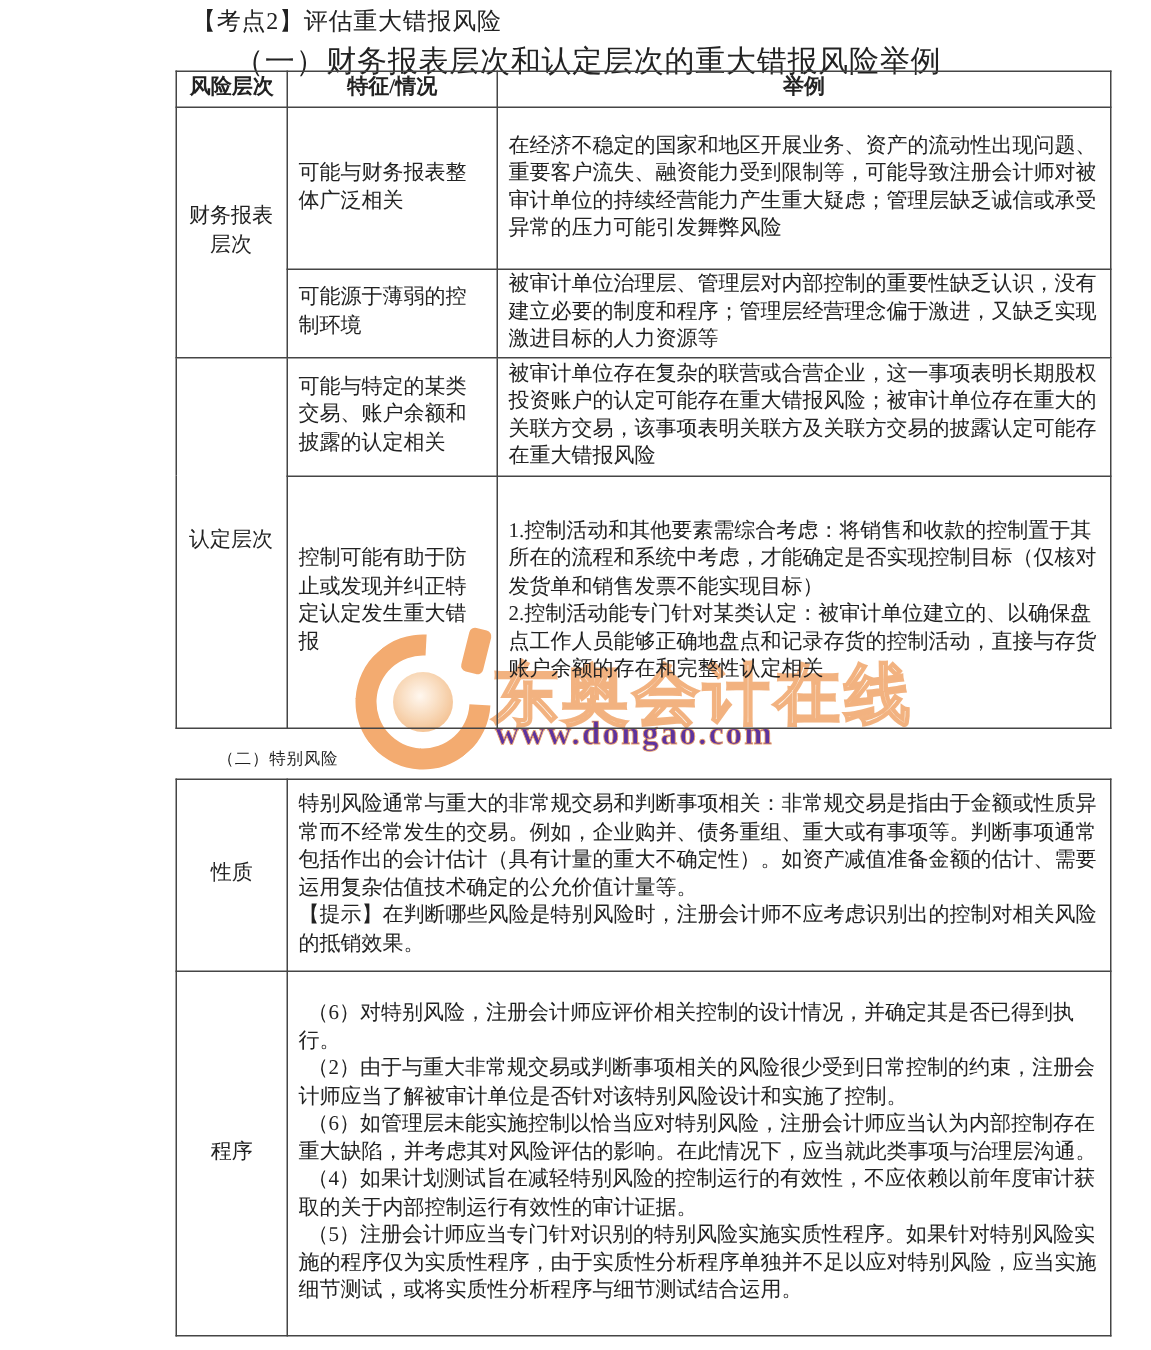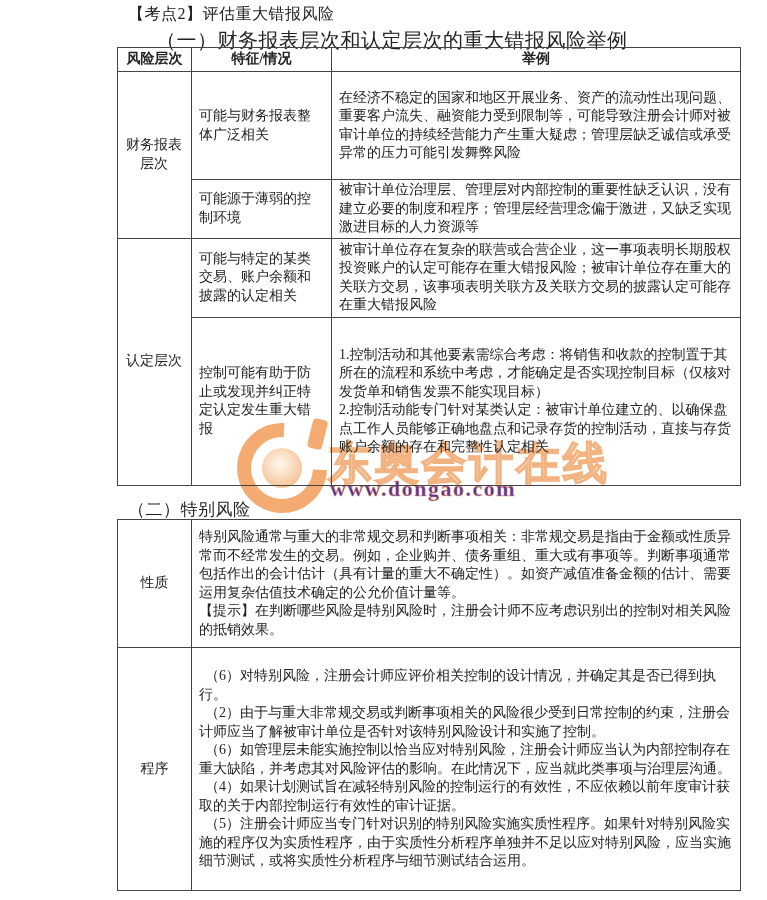--- a/index.html
+++ b/index.html
@@ -14,22 +14,22 @@
   
   .title{
     position:absolute;left:128px;top:4px;margin:0;
     font-size:16px;font-weight:normal;letter-spacing:.5px;
   }
   .subhead1{
     position:absolute;left:156px;top:27px;
     font-size:20px;letter-spacing:.5px;text-align:center;
   }
   .subhead2{
-    position:absolute;left:128px;top:498px;
-    font-size:17px;letter-spacing:.5px;
+    position:absolute;left:145px;top:498px;
+    font-size:11px;letter-spacing:.5px;
   }
   
   table{
     position:absolute;left:117px;
     width:623px;border-collapse:collapse;table-layout:fixed;
     font-size:14px;line-height:18.5px;
     background:transparent;
     z-index:2;
   }
   .t1{top:47px;}

